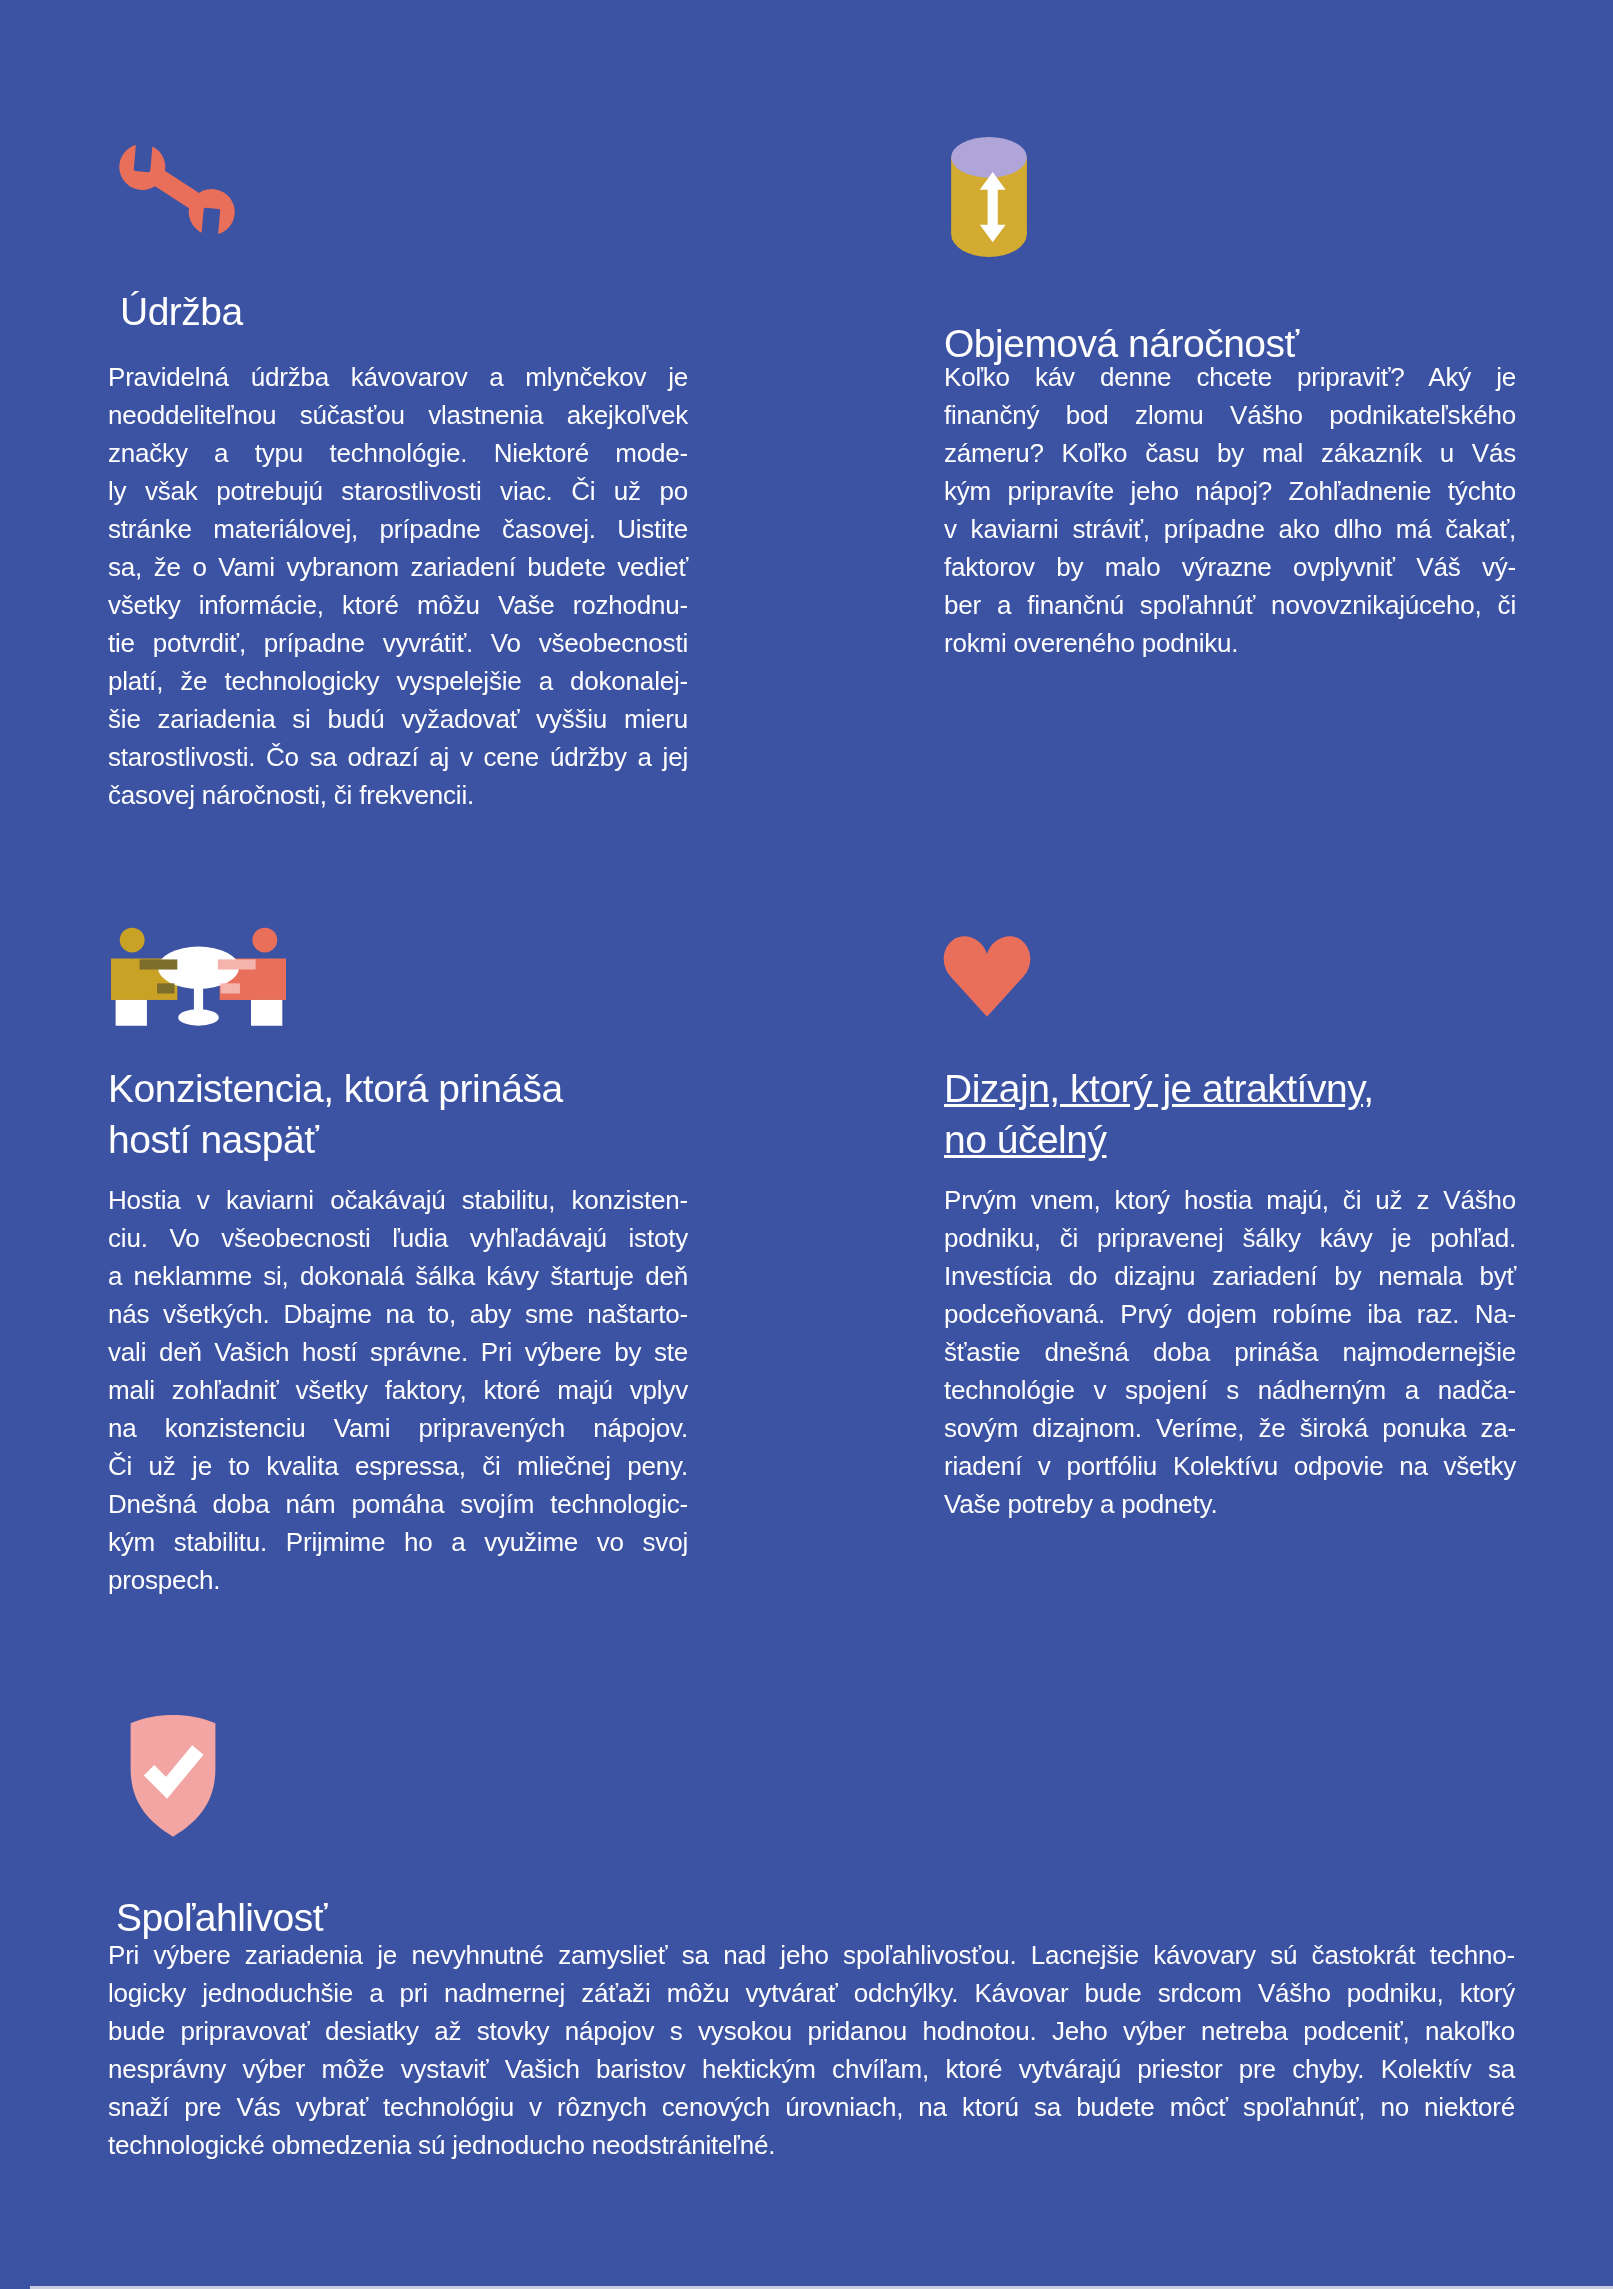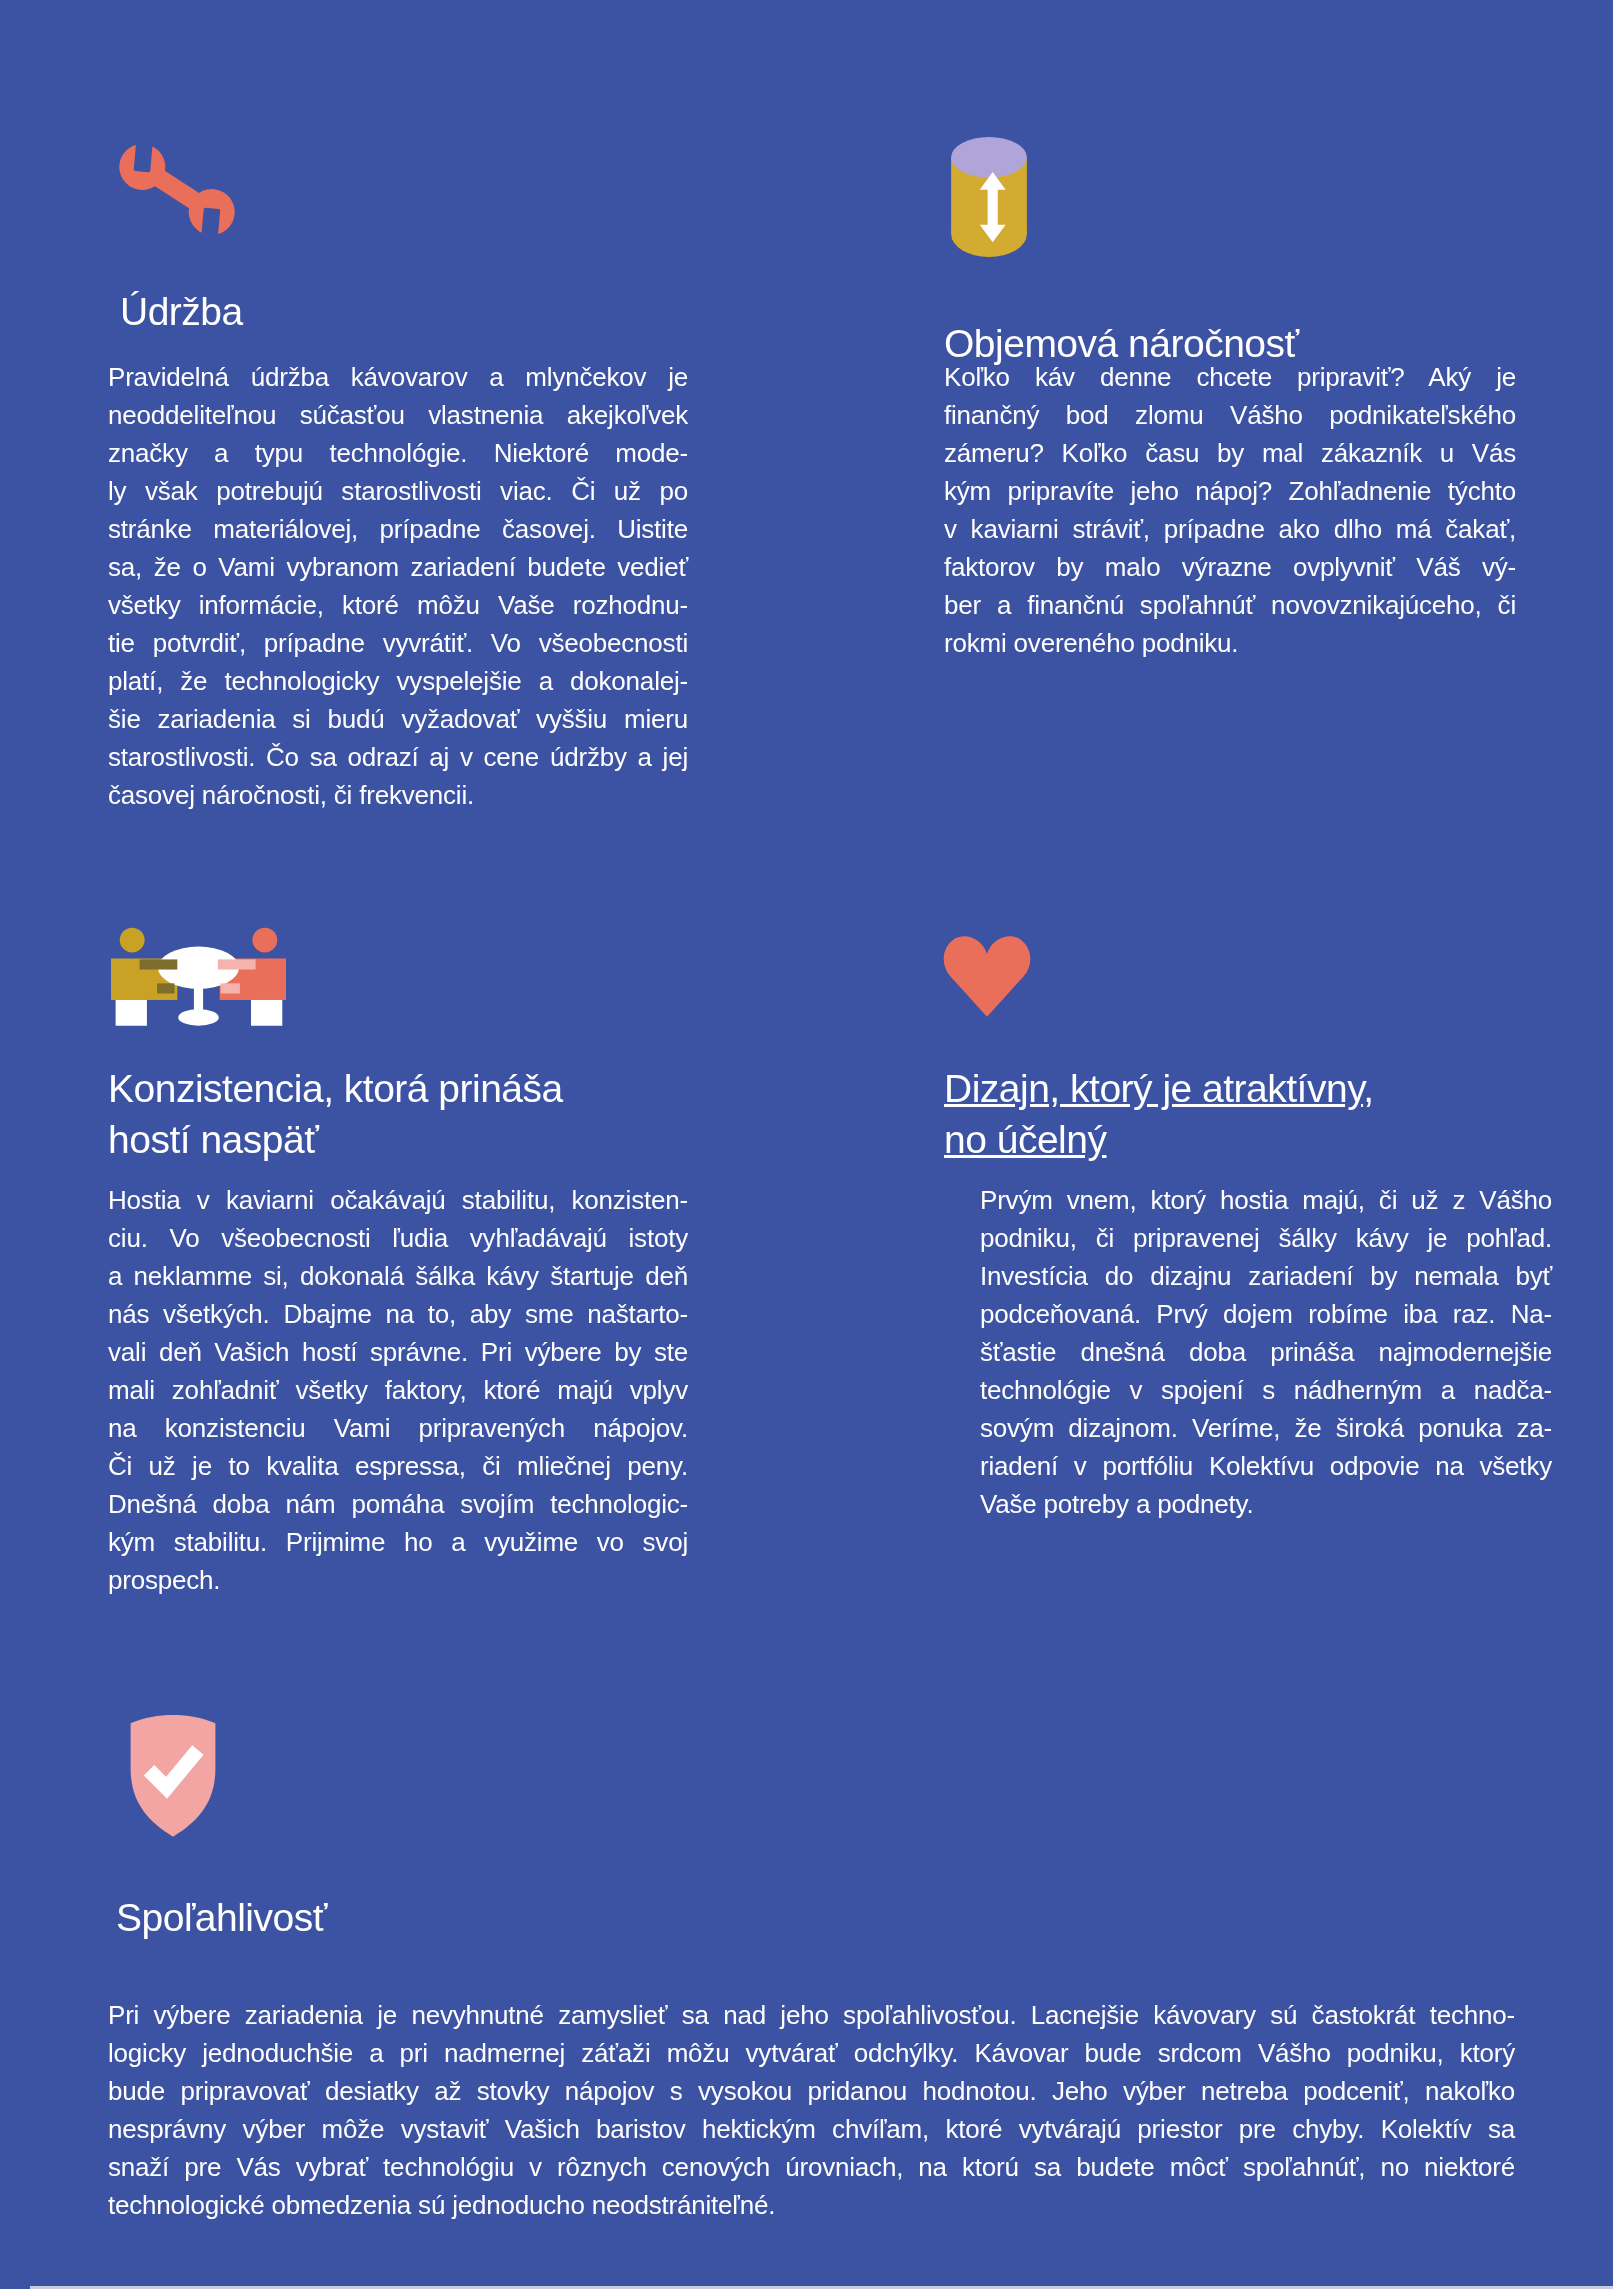--- a/index.html
+++ b/index.html
@@ -43,22 +43,22 @@
   }
   .para .ln {
     white-space:nowrap;
     text-align:justify;
     text-align-last:justify;
   }
   .para .ln:last-child { text-align-last:left; }
   .p-maintenance { left:108px; top:358px; width:580px; }
   .p-volume      { left:944px; top:358px; width:572px; }
   .p-consistency { left:108px; top:1181px; width:580px; }
-  .p-design      { left:980px; top:1181px; width:572px; }
-  .p-reliability { left:108px; top:1996px; width:1407px; }
+  .p-design      { left:944px; top:1181px; width:572px; }
+  .p-reliability { left:108px; top:1936px; width:1407px; }
 
   .edge {
     position:absolute;
     left:30px; right:0; bottom:0; height:3.7px;
     background: var(--page-edge, #C9CEDF);
   }
 </style>
 </head>
 <body>
 

